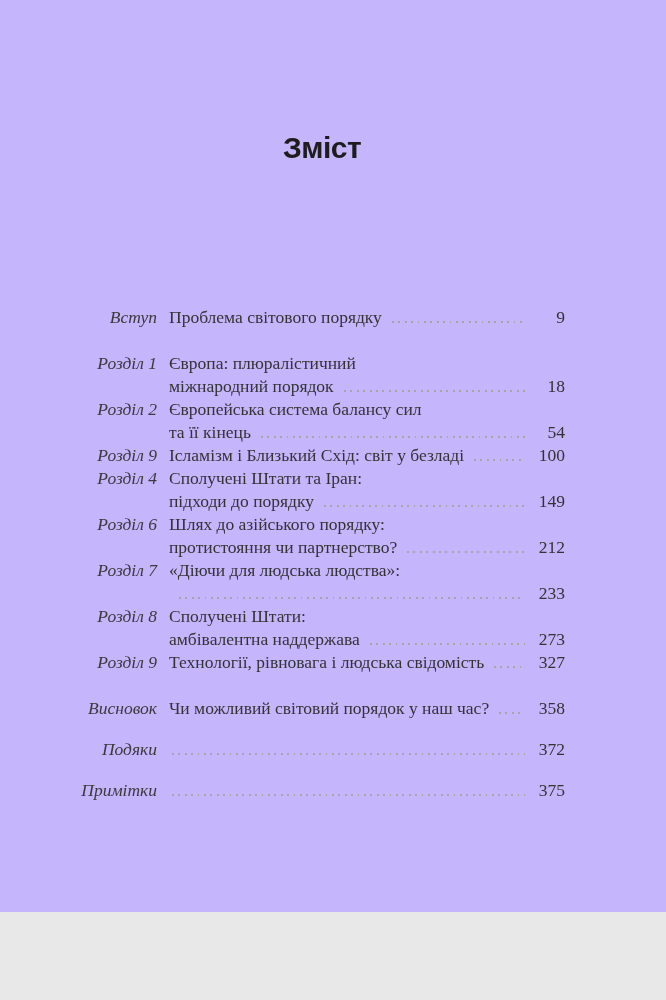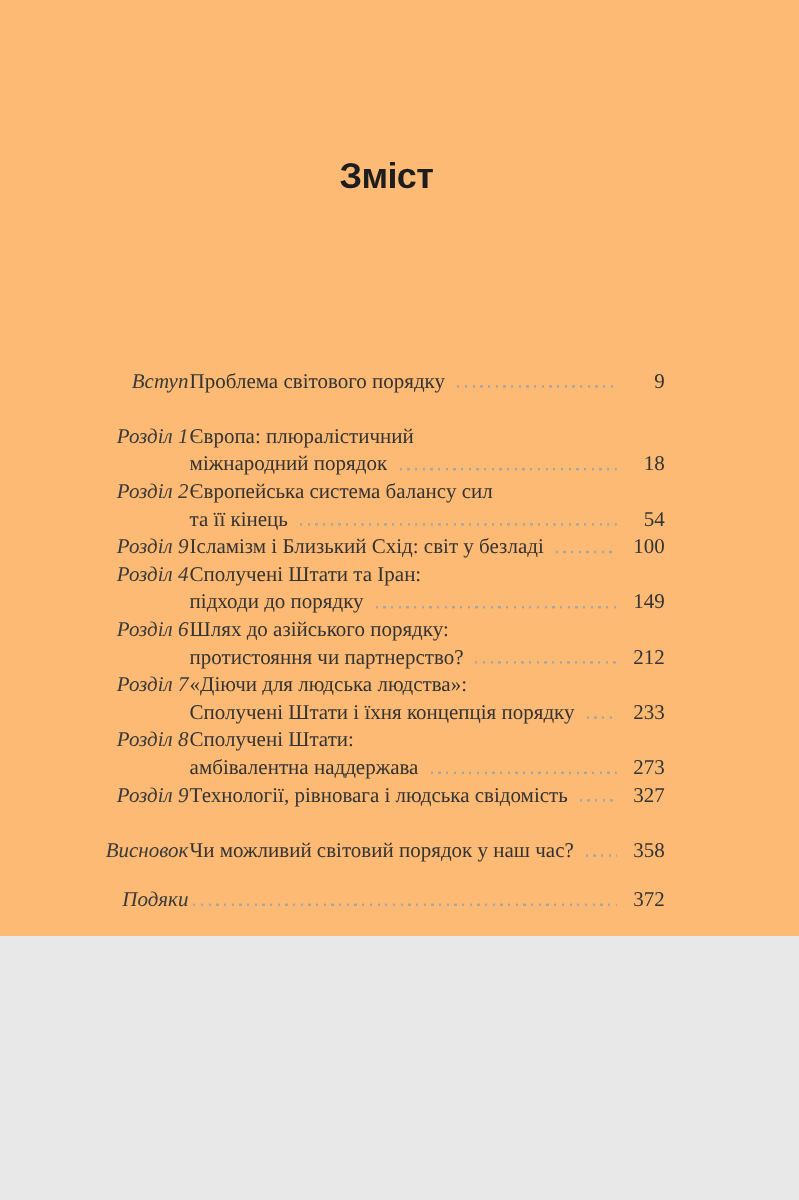--- a/index.html
+++ b/index.html
@@ -1,22 +1,22 @@
 <!DOCTYPE html>
 <html><head>
 <meta charset="utf-8">
 <style>
   html, body { margin: 0; padding: 0; }
   body { background: #e8e8e8; }
   .page {
     position: relative;
     width: 666px;
-    height: 780px;
+    height: 912px;
     margin: 0 auto;
-    background: #fdba74;
+    background: #c4b5fd;
     overflow: hidden;
     font-family: "Liberation Serif", "DejaVu Serif", serif;
     color: #333333;
   }
   .book-title {
     position: absolute;
     top: 130px;
     left: 0;
     right: 22px;
     text-align: center;
@@ -31,21 +31,21 @@
     position: absolute;
     top: 306px;
     left: 60px;
     width: 506px;
     font-size: 17.5px;
     line-height: 23px;
   }
   .row {
     display: grid;
     grid-template-columns: 97px 396px;
-    column-gap: 1px;
+    column-gap: 12px;
   }
   .lbl {
     font-style: italic;
     text-align: right;
     color: #3a3a3a;
     white-space: nowrap;
   }
   .cnt { min-width: 0; }
   .line { white-space: nowrap; }
   .last {
@@ -150,21 +150,20 @@
           <span class="num">212</span>
         </div>
       </div>
     </div>
 
     <div class="row">
       <div class="lbl">Розділ 7</div>
       <div class="cnt">
         <div class="line">«Діючи для людська людства»:</div>
         <div class="last">
-          <span class="line">Сполучені Штати і їхня концепція порядку</span>
           <span class="leader"></span>
           <span class="num">233</span>
         </div>
       </div>
     </div>
 
     <div class="row">
       <div class="lbl">Розділ 8</div>
       <div class="cnt">
         <div class="line">Сполучені Штати:</div>

